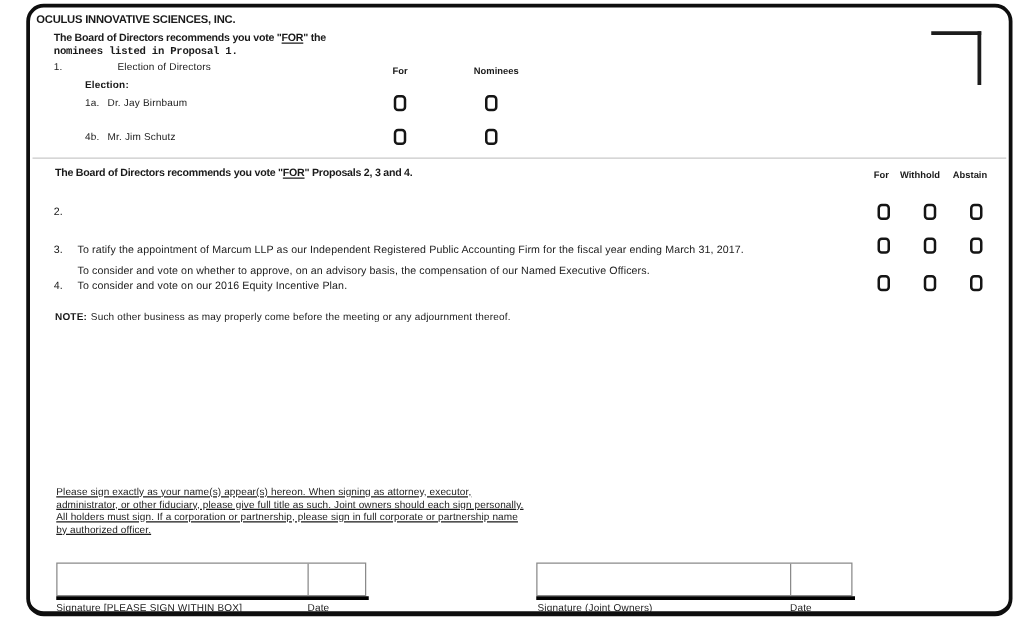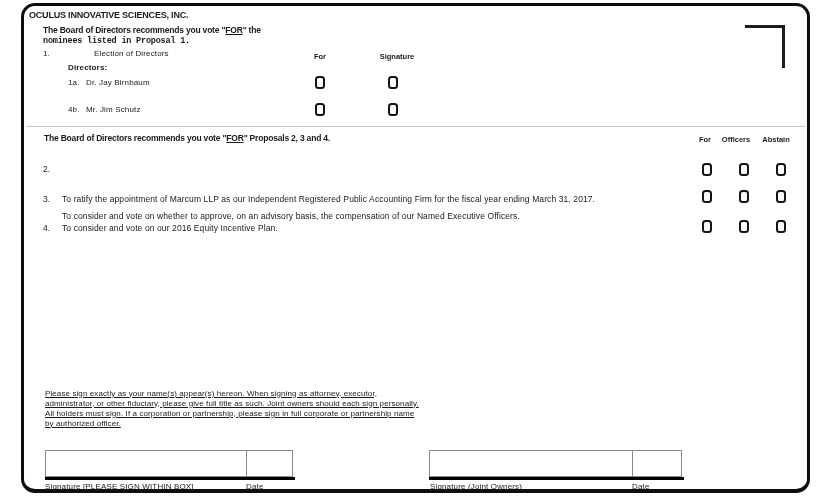--- a/index.html
+++ b/index.html
@@ -34,44 +34,44 @@
 
   <div class="t b title" style="left:5px; top:3.5px;">OCULUS INNOVATIVE SCIENCES, INC.</div>
 
   <div class="t b h" style="left:19px; top:18.5px;"><span>The Board of Directors recommends you vote "</span><span class="u">FOR</span><span>" the</span></div>
   <div class="t b h" style="left:19px; top:29.5px;font-family:Liberation Mono, monospace;">nominees listed in Proposal 1.</div>
 
   <div class="t body8" style="left:19px; top:42.5px;">1.</div>
   <div class="t body8" style="left:44px; top:42.5px;margin-left:26px;">Election of Directors</div>
 
   <div class="t colhdr" style="left:296px; top:46px;">For</div>
-  <div class="t colhdr" style="left:373px; top:46px;">Signature</div>
+  <div class="t colhdr" style="left:373px; top:46px;">Nominees</div>
 
-  <div class="t b body8" style="left:44px; top:56.5px;">Directors:</div>
+  <div class="t b body8" style="left:44px; top:56.5px;">Election:</div>
 
   <div>
     <div class="t body8" style="left:44px; top:72px;">1a.</div>
     <div class="t body8" style="left:62px; top:72px;text-align:right;">Dr. Jay Birnbaum</div>
     <div class="cb" style="left:291px; top:70px;"></div>
     <div class="cb" style="left:364px; top:70px;"></div>
   </div>
 
   <div>
     <div class="t body8" style="left:44px; top:99px;">4b.</div>
     <div class="t body8" style="left:62px; top:99px;">Mr. Jim Schutz</div>
     <div class="cb" style="left:291px; top:97px;"></div>
     <div class="cb" style="left:364px; top:97px;"></div>
   </div>
 
   <div class="divider" style="left:2px; top:120px; width:779px;"></div>
 
   <div class="t b h" style="left:20px; top:127px;"><span>The Board of Directors recommends you vote "</span><span class="u">FOR</span><span>" Proposals 2, 3 and 4.</span></div>
 
   <div class="t colhdr" style="left:681px; top:129px;">For</div>
-  <div class="t colhdr" style="left:712px; top:129px;">Officers</div>
+  <div class="t colhdr" style="left:712px; top:129px;">Withhold</div>
   <div class="t colhdr" style="left:752px; top:129px;">Abstain</div>
 
   <div>
     <div class="t prop" style="left:19px; top:158px;">2.</div>
     <div class="t prop" style="left:38px; top:158px;margin-top:47px;">To consider and vote on whether to approve, on an advisory basis, the compensation of our Named Executive Officers.</div>
     <div class="cb" style="left:678px; top:157px;"></div>
     <div class="cb" style="left:715px; top:157px;"></div>
     <div class="cb" style="left:752px; top:157px;"></div>
   </div>
 
@@ -84,20 +84,21 @@
   </div>
 
   <div>
     <div class="t prop" style="left:19px; top:216.5px;">4.</div>
     <div class="t prop" style="left:38px; top:216.5px;">To consider and vote on our 2016 Equity Incentive Plan.</div>
     <div class="cb" style="left:678px; top:214px;"></div>
     <div class="cb" style="left:715px; top:214px;"></div>
     <div class="cb" style="left:752px; top:214px;"></div>
   </div>
 
+  <div class="t body8" style="left:20px; top:242.5px;"><span class="b">NOTE:</span><span style="margin-left:3px;">Such other business as may properly come before the meeting or any adjournment thereof.</span></div>
 
   <div class="wrap" style="left:21px; top:382.5px; width:376px;text-decoration:underline;">Please sign exactly as your name(s) appear(s) hereon. When signing as attorney, executor, administrator, or other fiduciary, please give full title as such. Joint owners should each sign personally. All holders must sign. If a corporation or partnership, please sign in full corporate or partnership name by authorized officer.</div>
 
   <div class="sigbox" style="left:21px; top:444px; width:248px;">
     <div class="sigcell" style="width:200px;"></div>
     <div class="sigdiv" style="left:200px;"></div>
     <div class="sigcell" style="left:201px; width:47px;"></div>
   </div>
   <div class="thick" style="left:21px; top:471px; width:250px;"></div>
   <div class="t body8" style="left:21px; top:475.5px;">Signature [PLEASE SIGN WITHIN BOX]</div>

